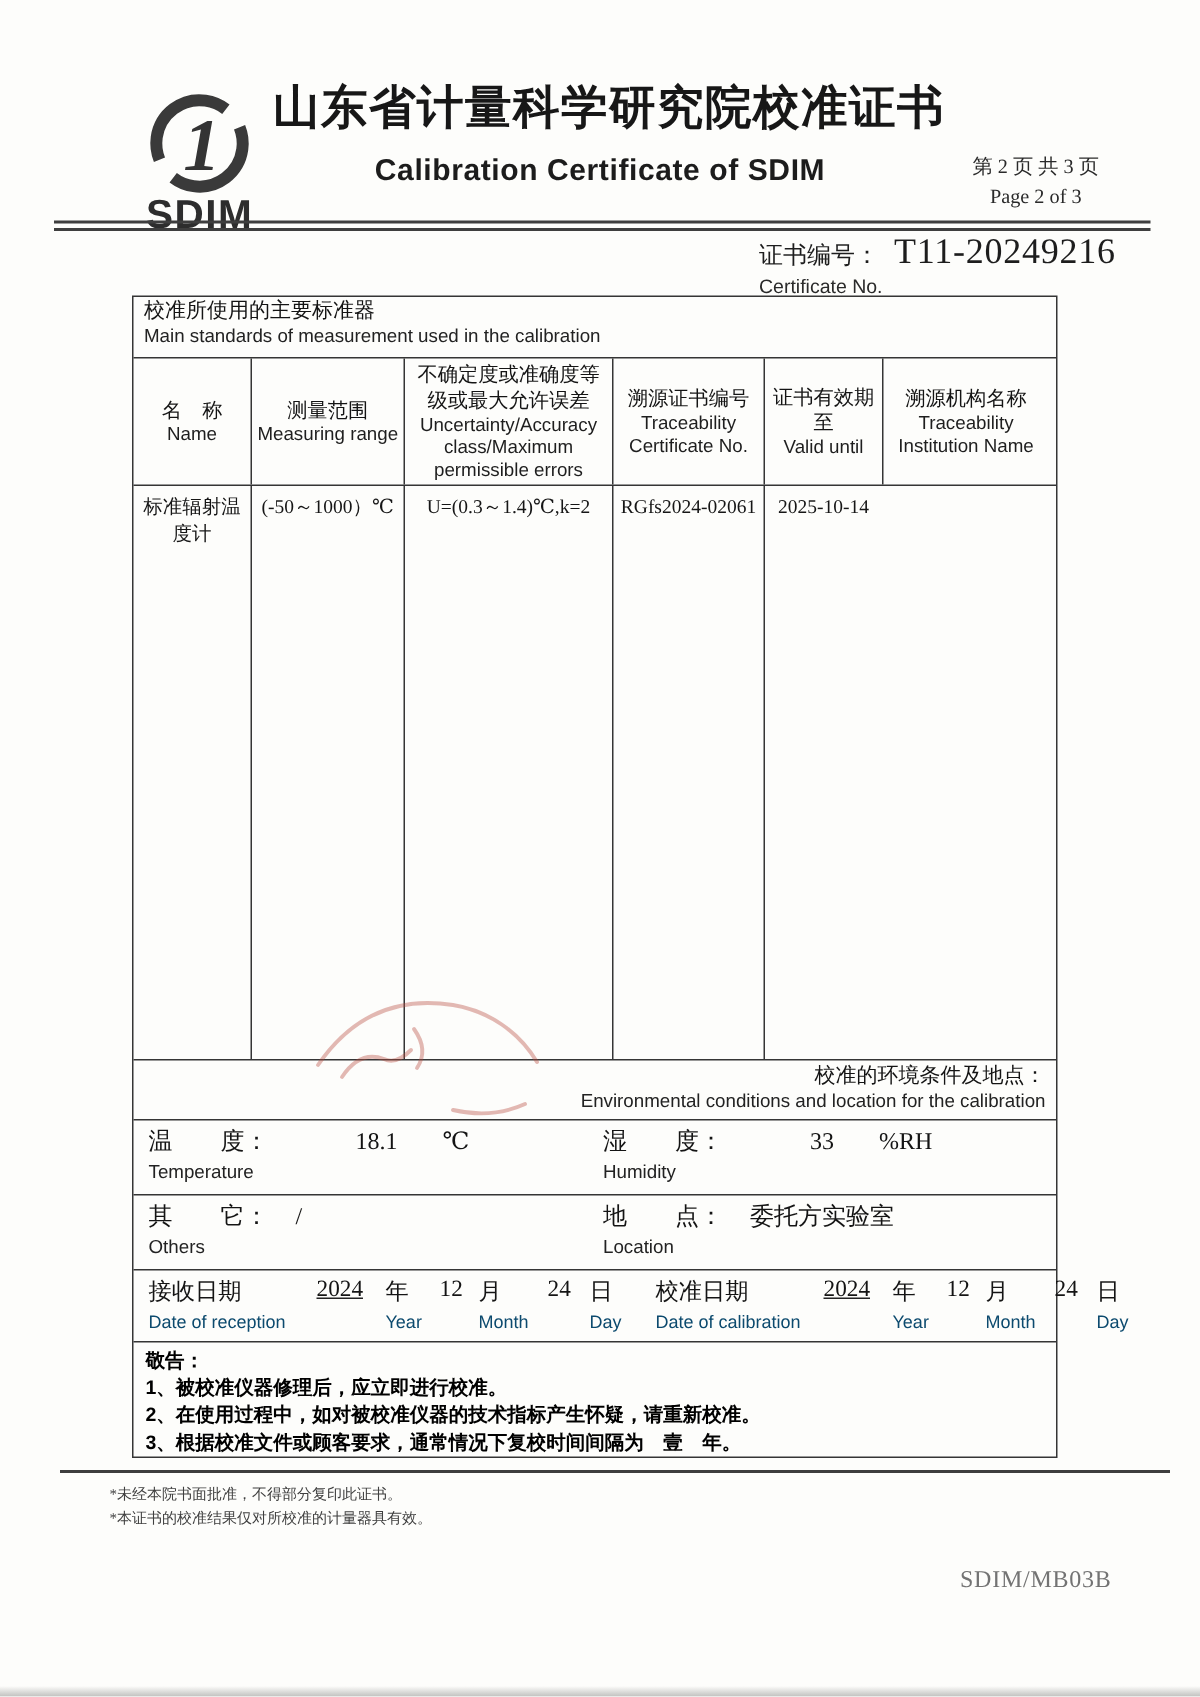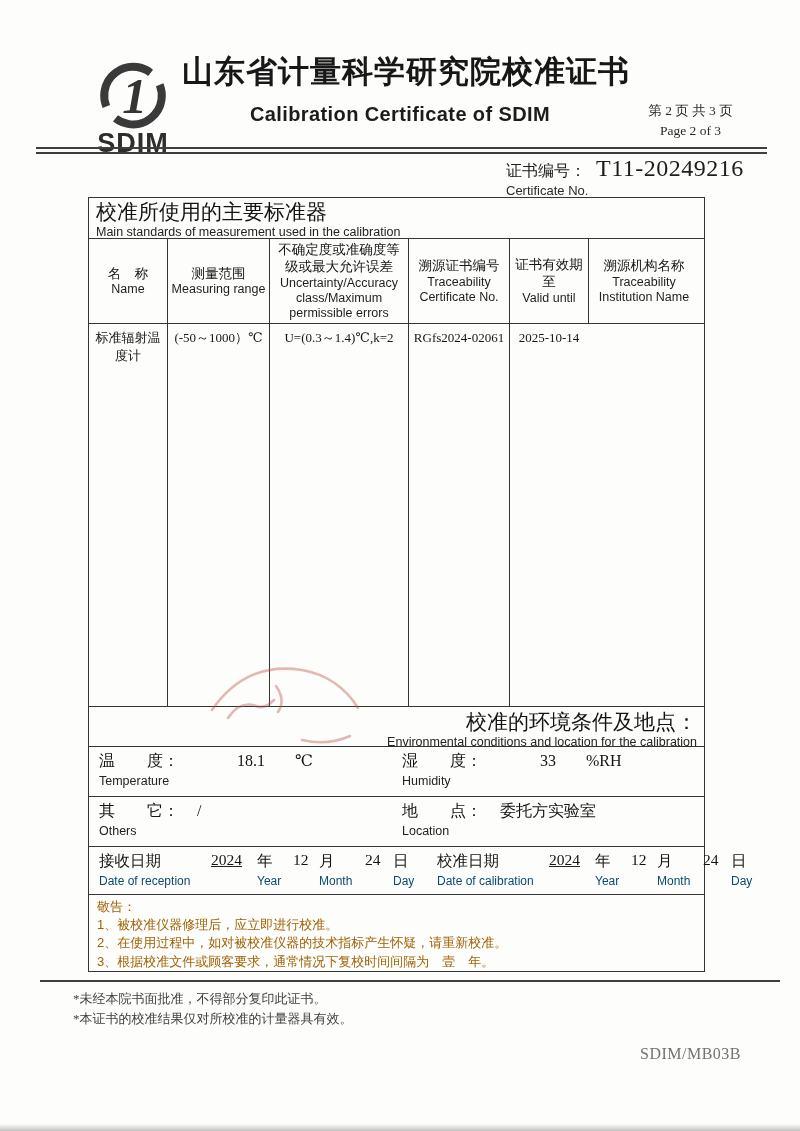--- a/index.html
+++ b/index.html
@@ -27,21 +27,21 @@
   .cert-no{position:absolute;left:506px;top:155px;}
   .cert-line1{font-size:16px;color:#1d1d1d;white-space:nowrap;}
   .cert-value{font-size:24px;margin-left:10px;letter-spacing:.5px;}
   .cert-line2{font-family:"Liberation Sans","DejaVu Sans",sans-serif;font-size:13px;color:#2a2a2a;margin-top:1px;}
 
   
   .frame{position:absolute;left:88px;top:197px;width:617px;border:1px solid #353535;box-sizing:border-box;background:transparent;}
   .sec{box-sizing:border-box;border-top:1px solid #353535;}
   .sec:first-child{border-top:none;}
   .sec-title{height:40px;padding:2px 7px;}
-  .sec-title-zh{font-size:21px;color:#141414;line-height:1.2;}
+  .sec-title-zh{font-size:14px;color:#141414;line-height:1.2;}
   .sec-title-en{font-family:"Liberation Sans","DejaVu Sans",sans-serif;font-size:12.5px;color:#222;line-height:1.15;}
 
   .cols{display:flex;height:85px;}
   .cols .cell, .datarow .cell{box-sizing:border-box;border-left:1px solid #353535;}
   .cols .cell:first-child, .datarow .cell:first-child{border-left:none;}
   .cols .cell{display:flex;flex-direction:column;justify-content:center;align-items:center;text-align:center;padding:1px 2px;}
   .hd-zh{font-size:13.5px;color:#141414;line-height:1.3;}
   .hd-en{font-family:"Liberation Sans","DejaVu Sans",sans-serif;font-size:12.5px;color:#1e1e1e;line-height:1.22;}
   .w1{width:78px;} .w2{width:102px;} .w3{width:139px;} .w4{width:101px;} .w5{width:79px;} .w6{width:111px;}
 
@@ -67,25 +67,25 @@
   .dgroup.second{margin-left:14px;}
   .dcol{display:flex;flex-direction:column;text-align:left;}
   .dcol .dzh{font-size:15.5px;color:#141414;white-space:nowrap;}
   .dcol .den{font-family:"Liberation Sans","DejaVu Sans",sans-serif;font-size:12px;color:#0c4a6e;white-space:nowrap;margin-top:2px;}
   .dc-label{width:112px;}
   .dc-year{width:46px;text-align:left;text-decoration:underline;}
   .dc-yu{width:36px;} .dc-month{width:26px;} .dc-mu{width:46px;} .dc-day{width:28px;} .dc-du{width:30px;}
 
   
   .notice{height:77px;padding:3px 8px;font-family:"Liberation Sans","DejaVu Sans",sans-serif;
-    font-size:13px;font-weight:normal;color:#a16207;line-height:1.4;}
+    font-size:13px;font-weight:bold;color:#000000;line-height:1.4;}
 
   
   .foot-rule{position:absolute;left:40px;top:980px;width:740px;border-top:2px solid #3e3e3e;}
-  .footnotes{position:absolute;left:73px;top:989px;font-size:13px;color:#3f3f3f;line-height:1.55;}
+  .footnotes{position:absolute;left:73px;top:989px;font-size:10px;color:#3f3f3f;line-height:1.55;}
   .form-code{position:absolute;left:640px;top:1045px;font-size:16px;color:#737373;letter-spacing:.5px;}
 
   
   .seal{position:absolute;left:206px;top:644px;pointer-events:none;}
 
   
   .scan-shade{position:absolute;left:0;bottom:0;width:100%;height:7px;
     background:linear-gradient(to bottom, rgba(0,0,0,0), rgba(120,120,118,.45));}
 </style>
 </head>

